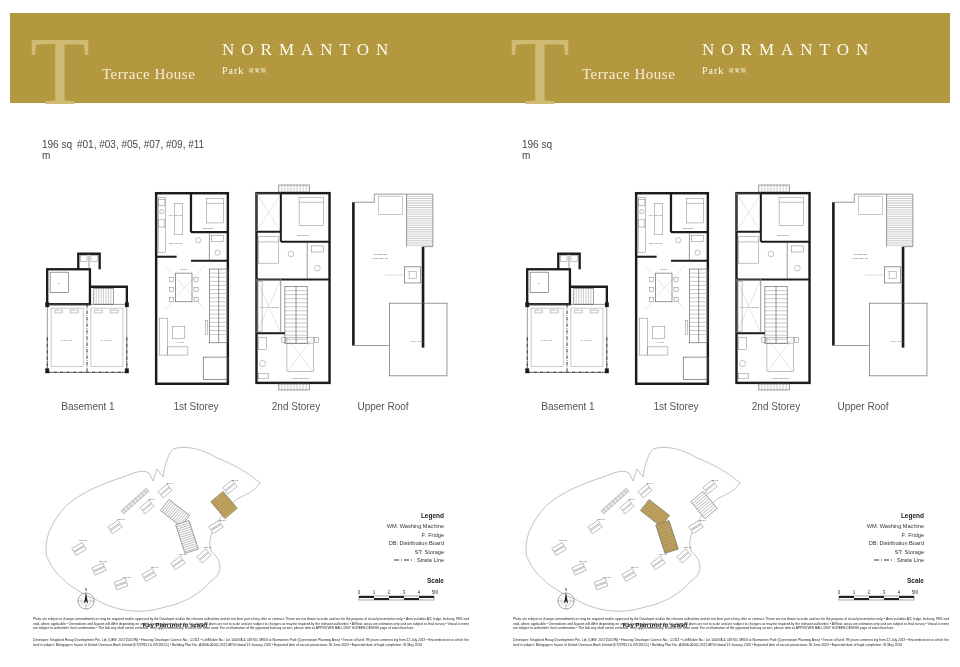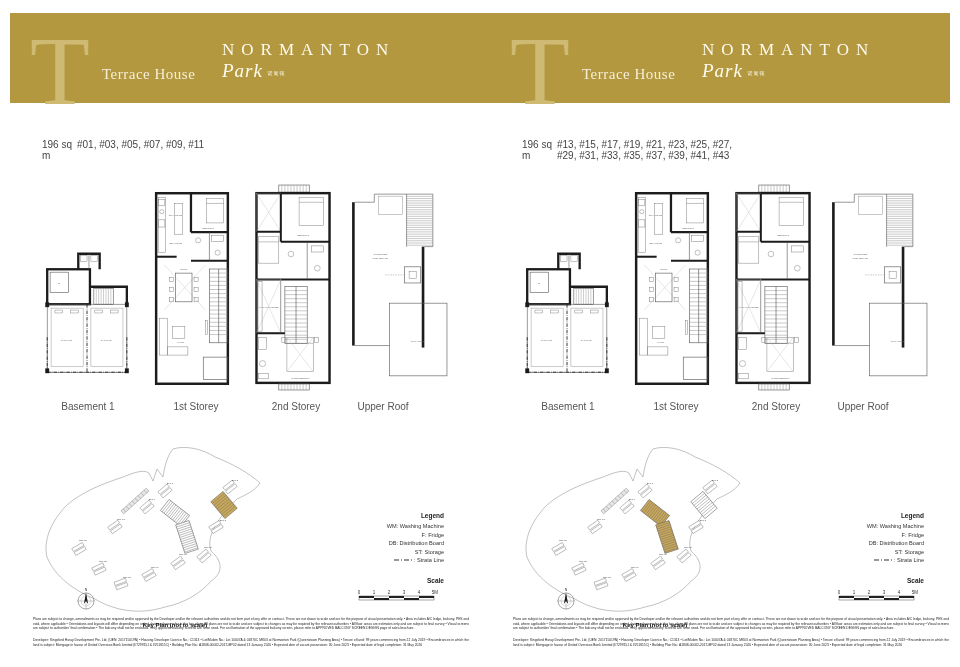--- a/index.html
+++ b/index.html
@@ -19,21 +19,21 @@
   .panel--b .band{left:0;right:10px}
 
   .t-mark{position:absolute;left:30px;top:22px;z-index:2;
     font-family:"Liberation Serif",serif;font-size:98px;line-height:1;
     color:var(--t-gold);font-weight:400}
   .panel-title{position:absolute;left:102px;top:66px;z-index:2;
     font-family:"Liberation Serif",serif;font-size:15px;letter-spacing:.5px;color:var(--cream)}
   .logo{position:absolute;right:28px;top:40px;z-index:2;width:230px;color:#fdfbf0}
   .logo-name{font-family:"Liberation Serif",serif;font-size:17px;letter-spacing:7px;margin-right:-7px}
   .logo-sub{margin-top:0;padding-right:14px}
-  .logo-script{font-family:"Liberation Serif",serif;font-style:italic;font-size:19px;letter-spacing:1px}
+  .logo-script{font-family:"Liberation Serif",serif;font-size:10px;letter-spacing:1px}
   .logo-cjk{font-size:5px;letter-spacing:1px;vertical-align:2px}
 
   .unit-info{position:absolute;left:42px;top:139px;display:flex;font-size:10px;color:#444}
   .unit-area{width:34px;flex:none}
   .unit-units{margin-left:1px;line-height:11px}
 
   .plan{position:absolute}
   .plan--basement{left:38px;top:244px;width:100px;height:136px}
   .plan--first{left:150px;top:189px;width:84px;height:200px}
   .plan--second{left:250px;top:183px;width:86px;height:208px}
@@ -380,24 +380,20 @@
     <div class="logo">
       <div class="logo-name">NORMANTON</div>
       <div class="logo-sub">
         <span class="logo-script">Park</span>
         <span class="logo-cjk">诺曼顿</span>
       </div>
     </div>
 
     <div class="unit-info">
       <div class="unit-area">196 sq m</div>
-      <div class="unit-units">
-        <div>#13, #15, #17, #19, #21, #23, #25, #27,</div>
-        <div>#29, #31, #33, #35, #37, #39, #41, #43</div>
-      </div>
     </div>
 
     <svg class="plan plan--basement" viewBox="0 0 100 140">
         <use href="#sym-basement"></use>
       </svg>
     <svg class="plan plan--first" viewBox="0 0 82 195">
         <use href="#sym-first"></use>
       </svg>
     <svg class="plan plan--second" viewBox="0 0 84 205">
         <use href="#sym-second"></use>

